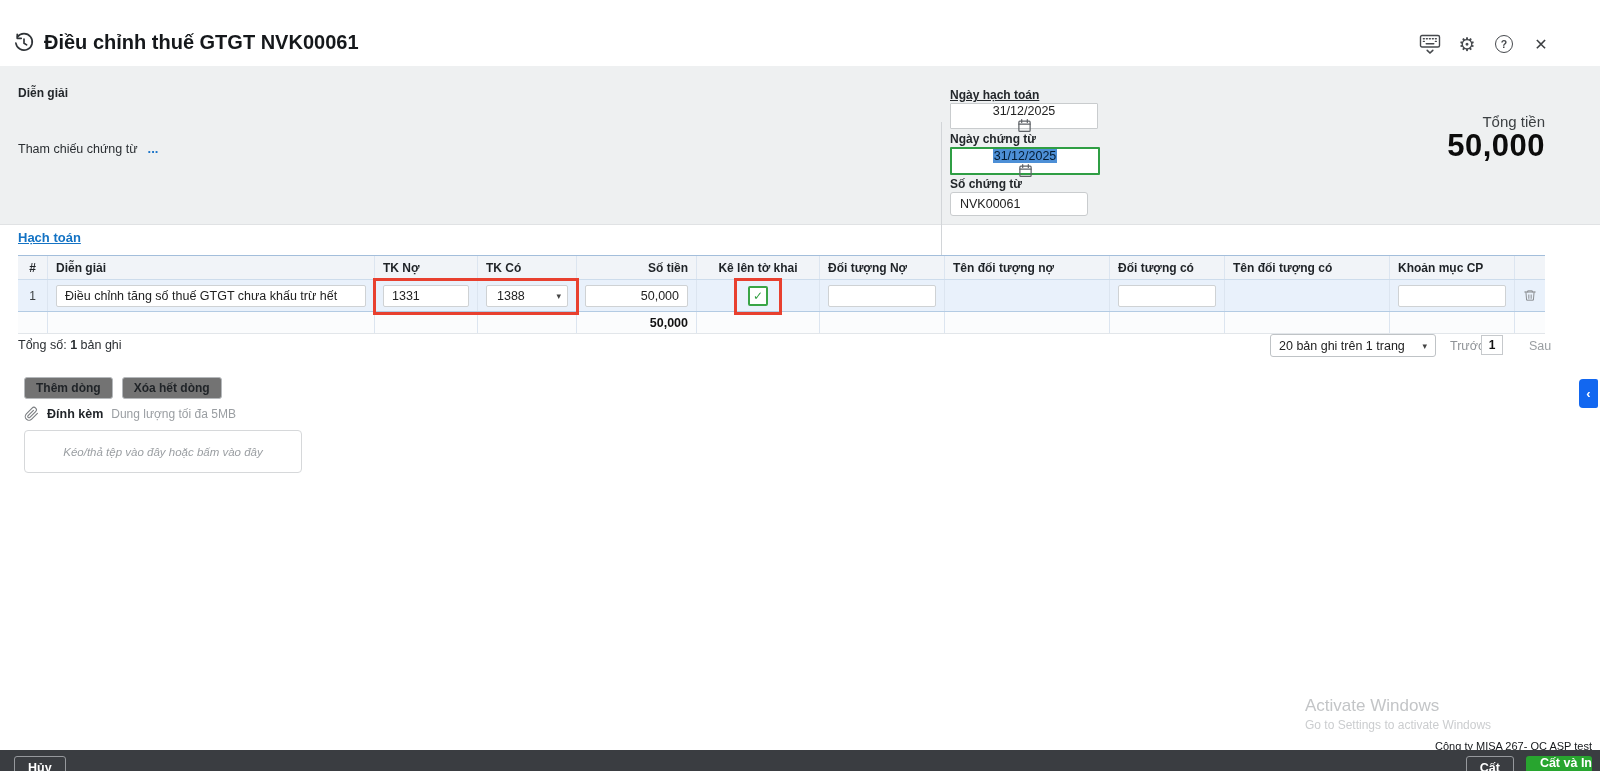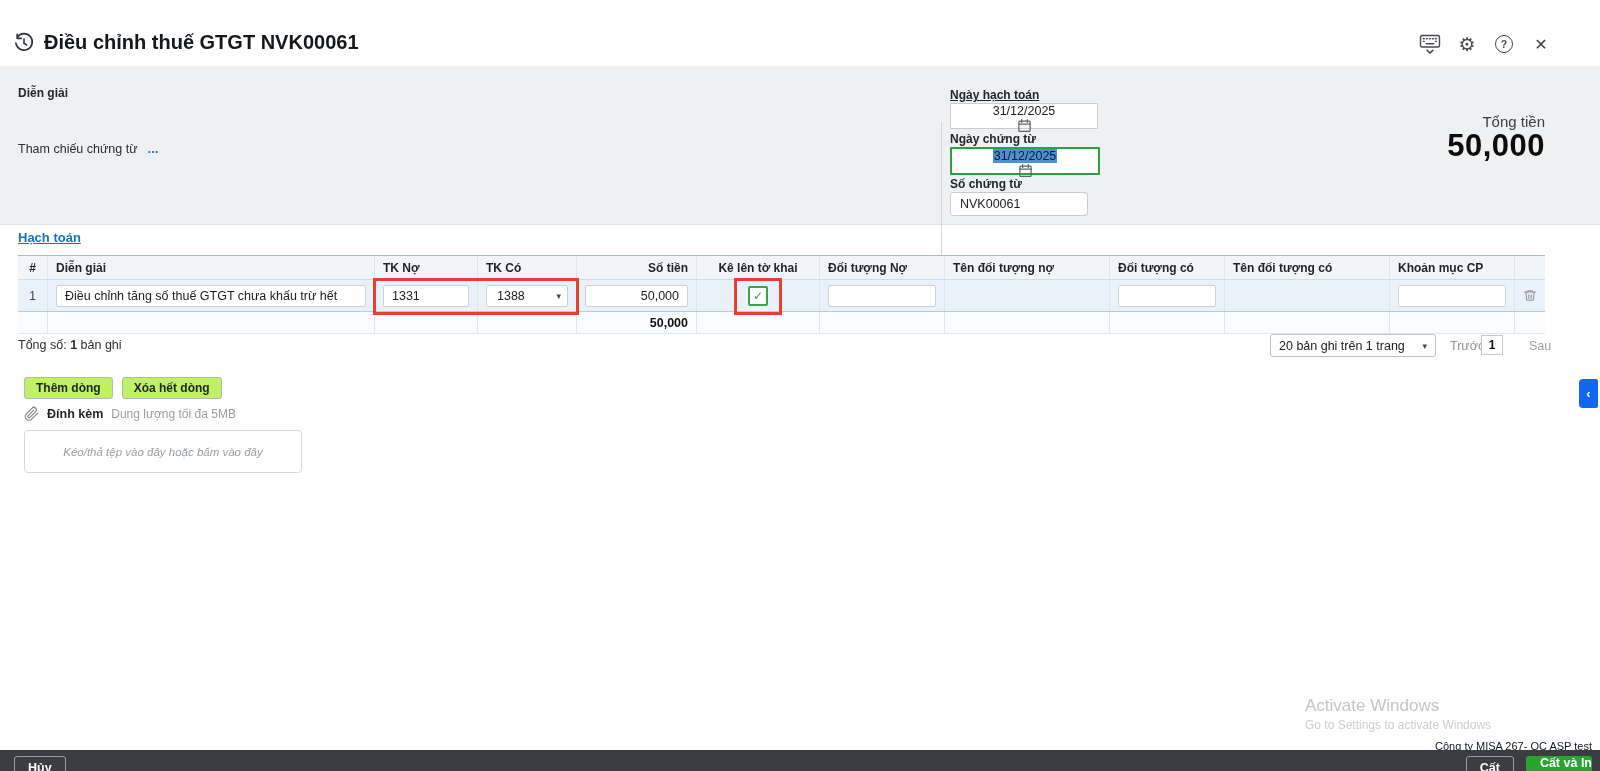--- a/index.html
+++ b/index.html
@@ -66,21 +66,21 @@
 
   
   .total-records{left:18px;top:316px;font-size:12.5px;color:#2a2e32;}
   .pagesize{left:1270px;top:312px;width:166px;height:23px;background:#fff;border:1px solid #bfc3c6;border-radius:3px;display:flex;align-items:center;justify-content:space-between;padding:0 8px;font-size:12.5px;color:#222;cursor:pointer;}
   .pagesize .arrow{font-size:9px;color:#444;}
   .pg-prev{left:1450px;top:317px;font-size:12.5px;color:#8f9397;cursor:pointer;}
   .pg-box{left:1481px;top:313px;width:22px;height:20px;border:1px solid #c6c9cc;background:#fff;display:flex;align-items:center;justify-content:center;font-size:12px;font-weight:bold;color:#111;}
   .pg-next{left:1529px;top:317px;font-size:12.5px;color:#9a9ea2;cursor:pointer;}
 
   
-  .btn-light{background:#bef264;border:1px solid #b5b8bb;border-radius:3px;font-size:12px;font-weight:bold;color:#1f2327;height:22px;display:flex;align-items:center;padding:0 11px;cursor:pointer;font-family:inherit;}
+  .btn-light{background:#737373;border:1px solid #b5b8bb;border-radius:3px;font-size:12px;font-weight:bold;color:#1f2327;height:22px;display:flex;align-items:center;padding:0 11px;cursor:pointer;font-family:inherit;}
   .actions-row{left:24px;top:355px;display:flex;gap:9px;}
 
   
   .attach-row{left:24px;top:384px;display:flex;gap:8px;align-items:center;}
   .attach-label{font-size:12.5px;font-weight:bold;color:#1f2327;}
   .attach-hint{font-size:12px;color:#9a9ea2;}
   .dropzone{left:24px;top:408px;width:278px;height:43px;border:1px solid #d6d8da;border-radius:4px;background:#fff;display:flex;align-items:center;justify-content:center;cursor:pointer;}
   .dropzone span{font-size:11.5px;font-style:italic;color:#9a9ea2;}
 
   

